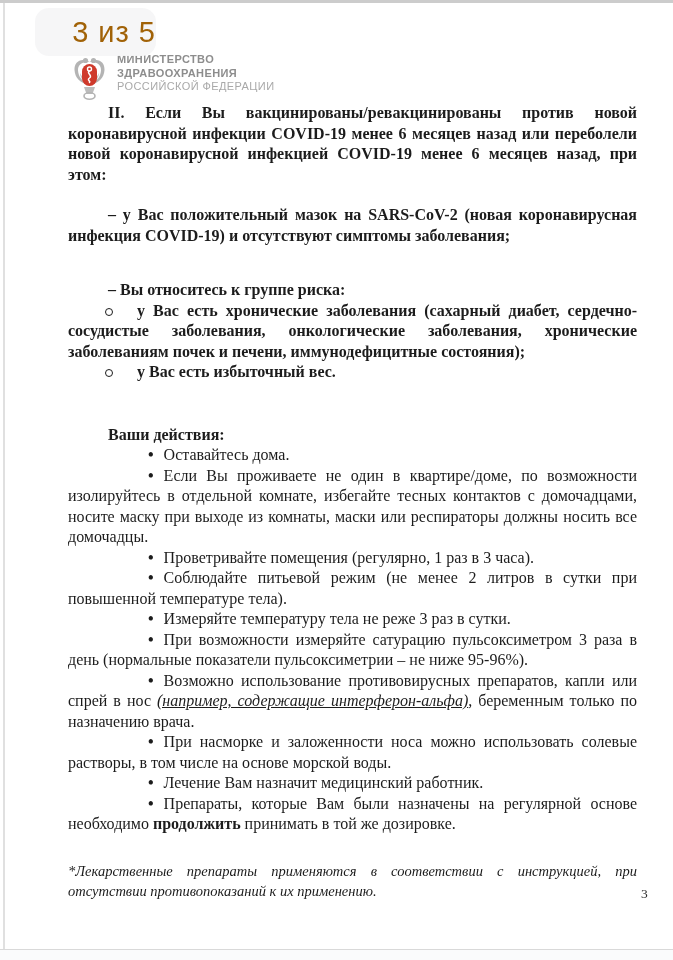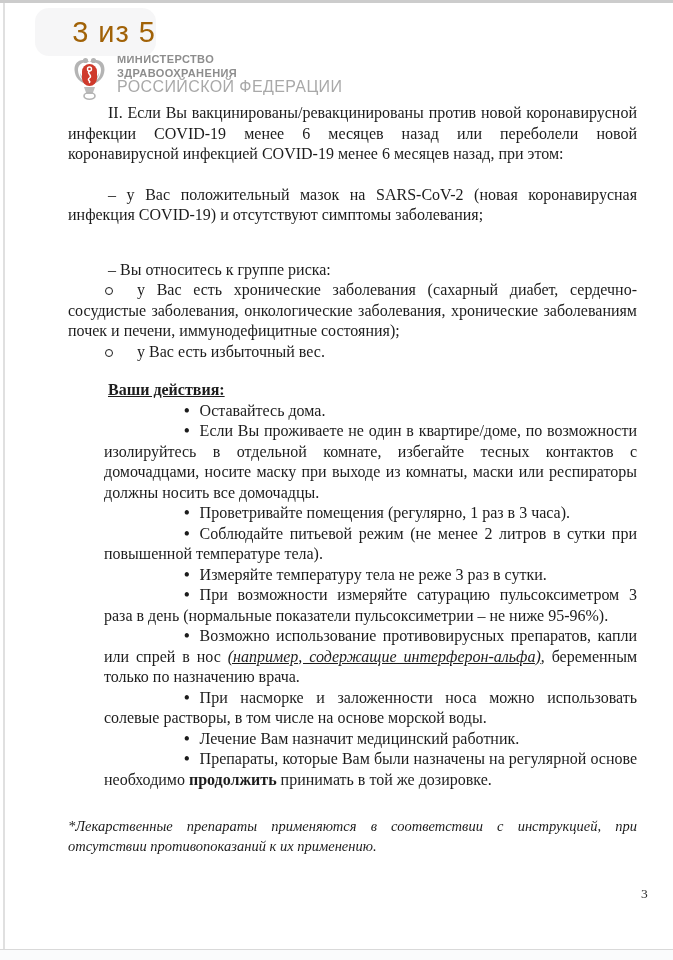--- a/index.html
+++ b/index.html
@@ -39,41 +39,41 @@
     position: absolute; left: 71px; top: 52px;
     display: flex; align-items: flex-start; z-index: 2;
   }
   .logo-emblem { width: 37px; height: 47px; margin-top: 2px; }
   .logo-text {
     margin-left: 9px; margin-top: 1px;
     font-family: "Liberation Sans", sans-serif;
     line-height: 13.5px; letter-spacing: 0.4px;
   }
   .logo-line-bold { font-size: 11px; font-weight: bold; color: #8d8d8d; }
-  .logo-line-light { font-size: 16px; font-weight: normal; color: #a9a9a9; }
+  .logo-line-light { font-size: 11px; font-weight: normal; color: #a9a9a9; }
   
   .doc {
     position: absolute; left: 68px; top: 103px; width: 569px;
     font-size: 16px; line-height: 20.5px; color: #1c1c1c;
     text-align: justify;
     z-index: 1;
   }
   .para { text-align: justify; }
-  .bold { font-weight: normal; }
+  .bold { font-weight: bold; }
   .indent { text-indent: 40px; }
   .after-intro { margin-bottom: 20px; }
   .after-dash { margin-bottom: 34px; }
   .o-item { text-indent: 37px; }
   .o-mark {
     display: inline-block; width: 8px; height: 8px;
     border: 1.4px solid #1c1c1c; border-radius: 50%;
     margin-right: 24px; vertical-align: baseline;
   }
-  .actions-heading { margin-top: 18px; text-indent: 40px; font-weight: bold; text-decoration: underline; }
-  .bullet { text-indent: 40px; margin-left: 36px; }
+  .actions-heading { margin-top: 42px; text-indent: 40px; font-weight: bold; }
+  .bullet { text-indent: 40px; }
   .b-mark { display: inline-block; margin-right: 10px; font-weight: bold; }
   .seg-italic { font-style: italic; text-decoration: underline; }
   .seg-bold { font-weight: bold; }
   .footnote {
     margin-top: 26px; 
     font-style: italic; font-size: 14.5px; line-height: 20px;
     text-align: justify;
   }
   .page-number {
     position: absolute; left: 641px; top: 886px;

